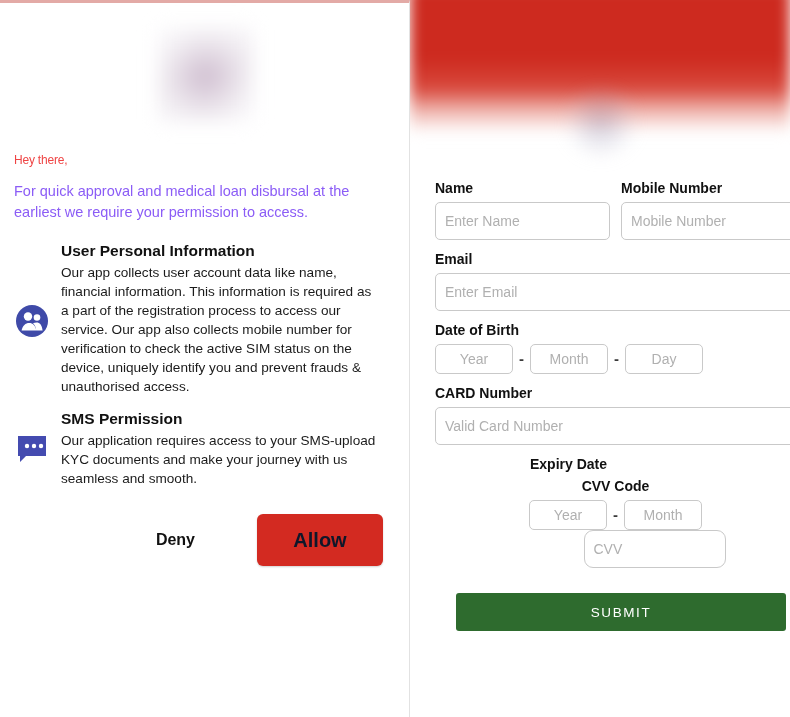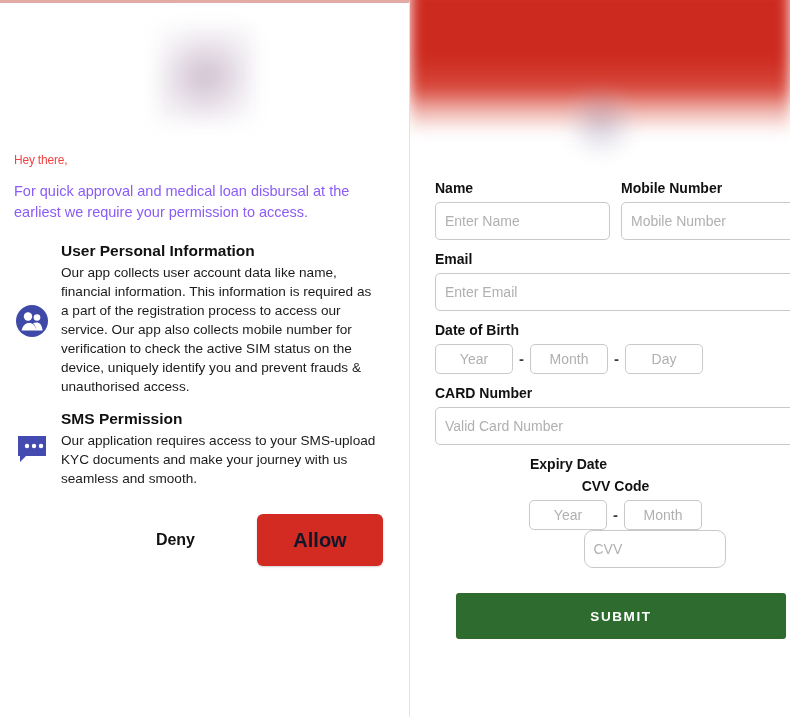--- a/index.html
+++ b/index.html
@@ -247,25 +247,25 @@
     margin-left: 26px;
   }
   .cvv-input::placeholder { color: #b0b0b0; }
   .submit-wrap {
     margin-top: 25px;
     padding: 0 10px 0 21px;
   }
   .submit-button {
     display: block;
     width: 100%;
-    height: 46px;
+    height: 38px;
     background: #2e6b2e;
     color: #ffffff;
     font-size: 13.5px;
-    font-weight: bold;
+    font-weight: normal;
     letter-spacing: 1.6px;
     border: none;
     border-radius: 3px;
     cursor: pointer;
     font-family: "Liberation Sans", sans-serif;
   }
 </style>
 </head>
 <body>
 

